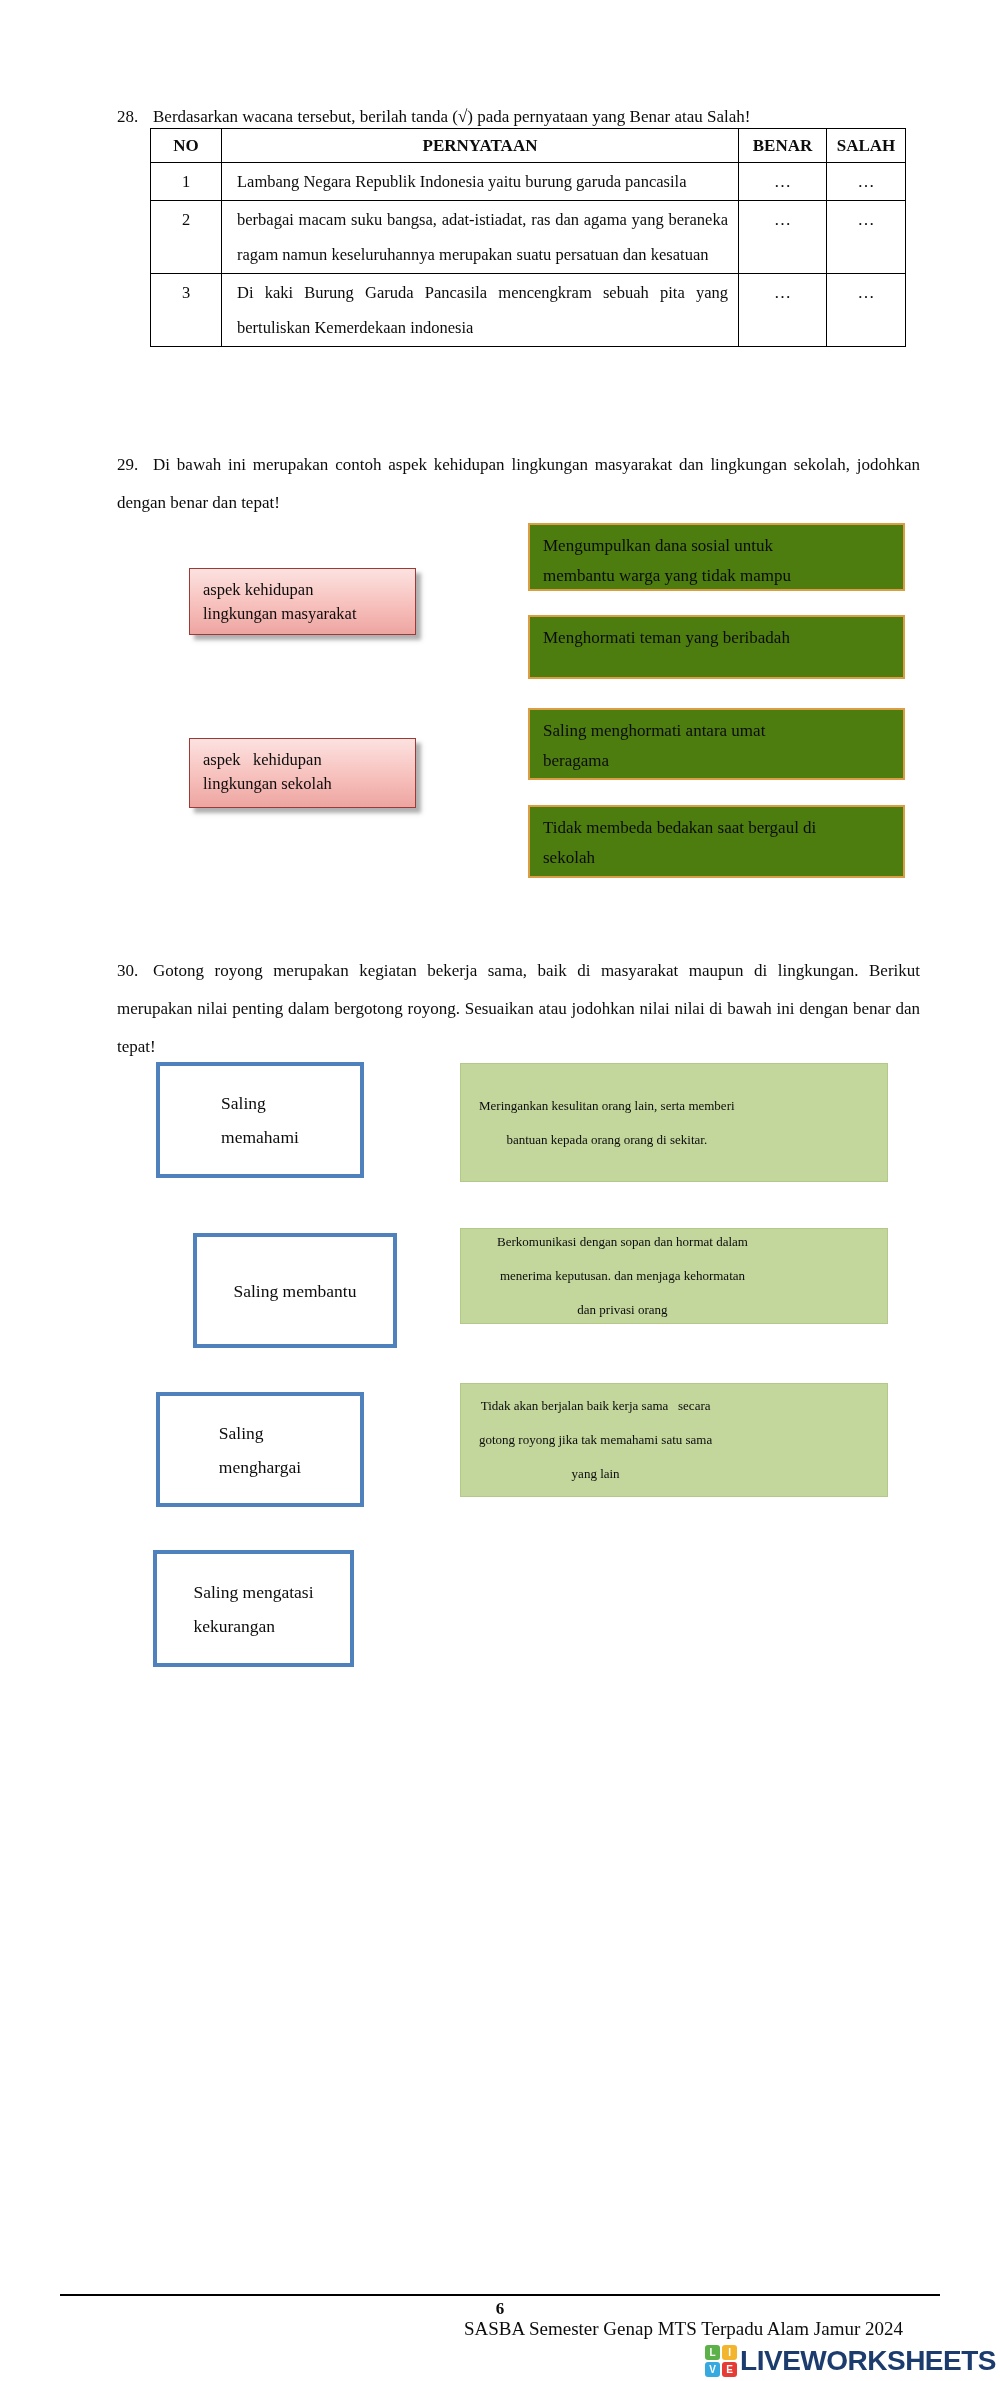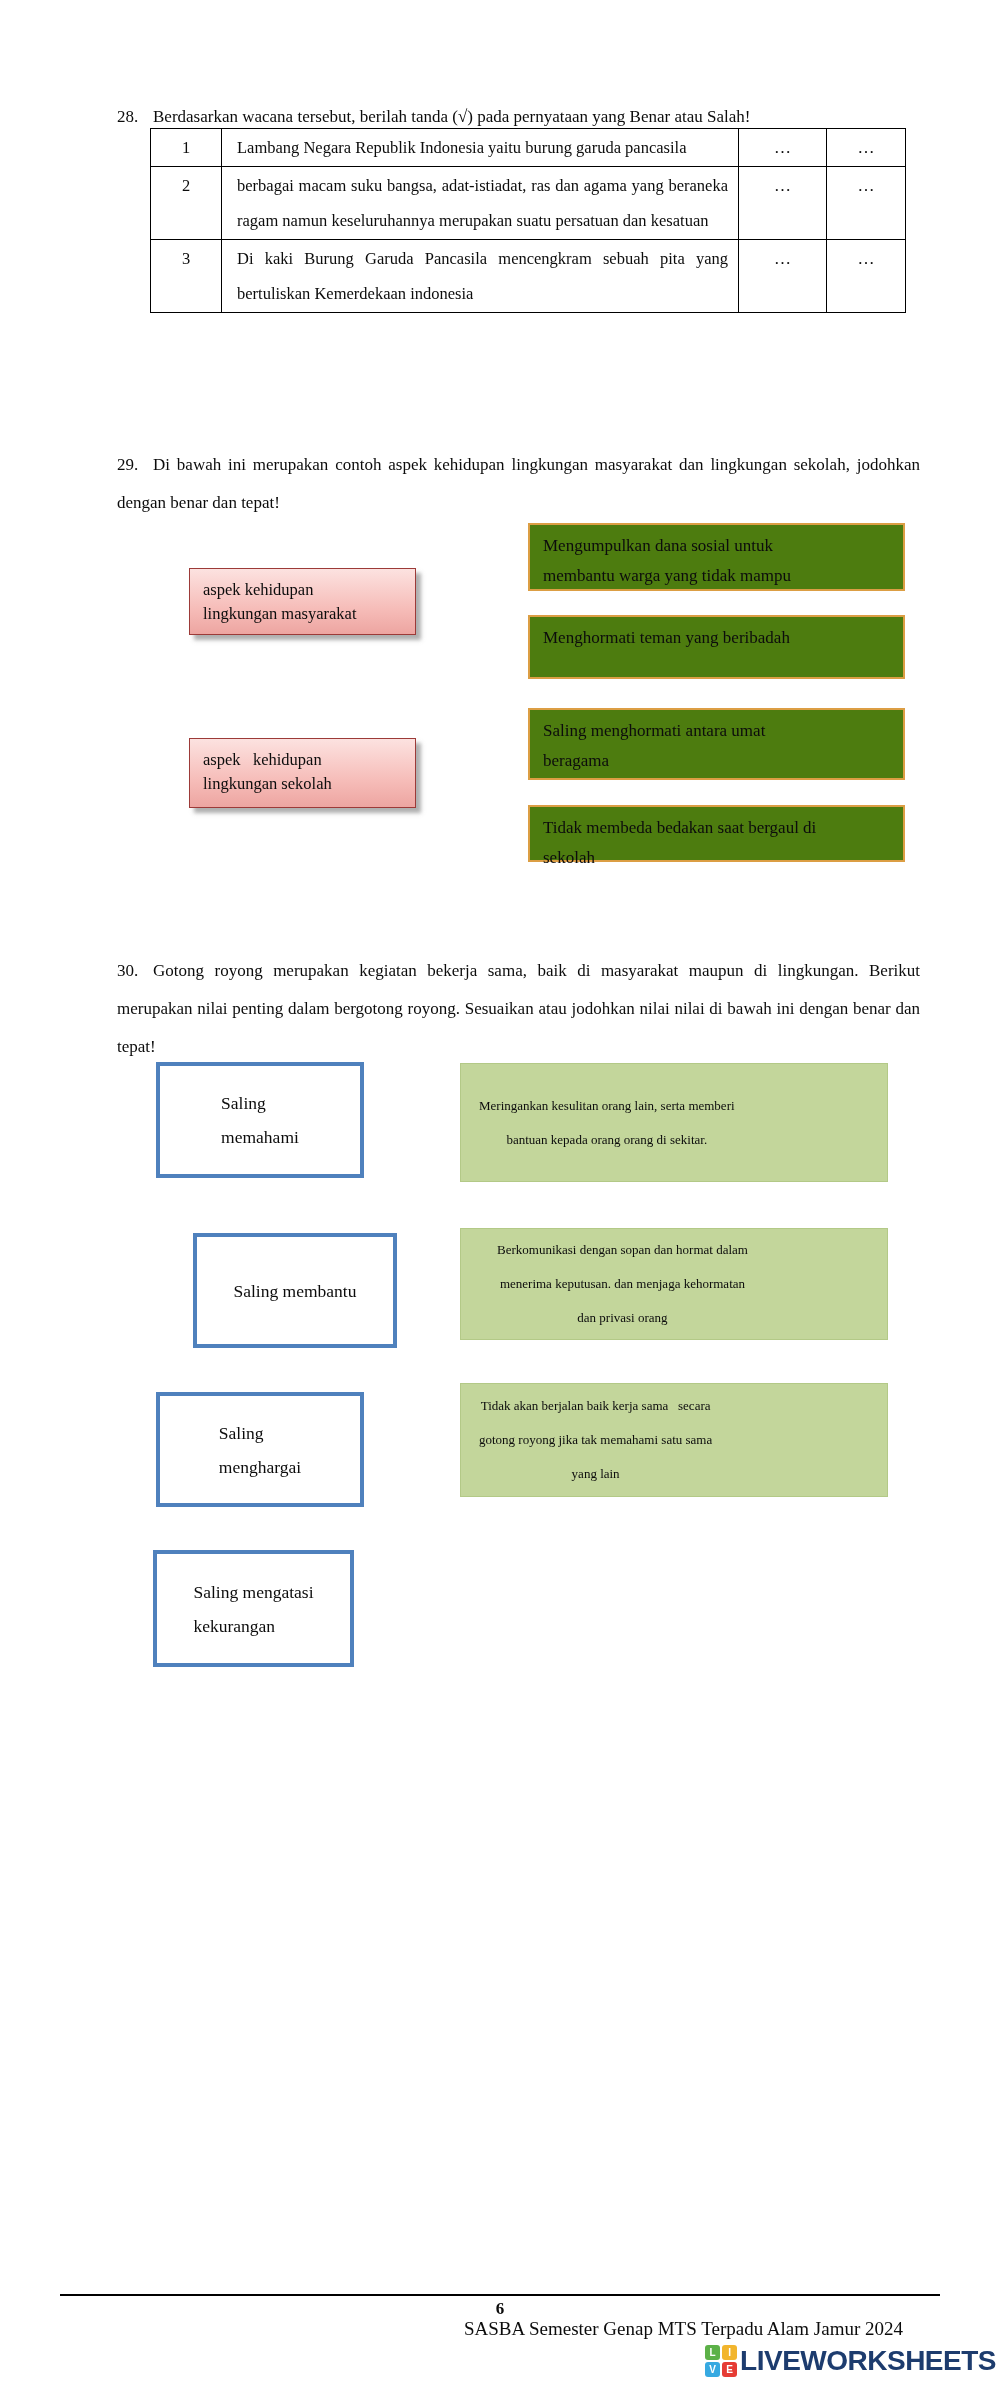--- a/index.html
+++ b/index.html
@@ -80,20 +80,26 @@
   </div>
 
   <table class="q28-table">
     <colgroup>
       <col style="width:71px">
         <col style="width:517px">
         <col style="width:88px">
         <col style="width:79px">
     </colgroup>
     <tbody>
+        <tr>
+      <th>NO</th>
+      <th>PERNYATAAN</th>
+      <th>BENAR</th>
+      <th>SALAH</th>
+    </tr>
     <tr>
       <td class="cell-no">1</td>
       <td class="cell-stmt">Lambang Negara Republik Indonesia yaitu burung garuda pancasila</td>
       <td class="cell-mark">…</td>
       <td class="cell-mark">…</td>
     </tr>
     <tr>
       <td class="cell-no">2</td>
       <td class="cell-stmt">berbagai macam suku bangsa, adat-istiadat, ras dan agama yang beraneka ragam namun keseluruhannya merupakan suatu persatuan dan kesatuan</td>
       <td class="cell-mark">…</td>
@@ -115,38 +121,38 @@
   <div class="pink-box" style="top:568px; height:67px;">aspek kehidupan
 lingkungan masyarakat</div>
   <div class="pink-box" style="top:738px; height:70px;">aspek   kehidupan
 lingkungan sekolah</div>
 
   <div class="orange-box" style="top:523px; height:68px;">Mengumpulkan dana sosial untuk
 membantu warga yang tidak mampu</div>
   <div class="orange-box" style="top:615px; height:64px;">Menghormati teman yang beribadah</div>
   <div class="orange-box" style="top:708px; height:72px;">Saling menghormati antara umat
 beragama</div>
-  <div class="orange-box" style="top:805px; height:57px;">Tidak membeda bedakan saat bergaul di
+  <div class="orange-box" style="top:805px; height:73px;">Tidak membeda bedakan saat bergaul di
 sekolah</div>
 
   <div class="q-para" style="top:952px;">
     <span class="qnum">30.</span><span>Gotong royong merupakan kegiatan bekerja sama, baik di masyarakat maupun di lingkungan. Berikut merupakan nilai penting dalam bergotong royong. Sesuaikan atau jodohkan nilai nilai di bawah ini dengan benar dan tepat!</span>
   </div>
 
   <div class="blue-box" style="left:156px; top:1062px; width:208px; height:116px;">Saling
 memahami</div>
   <div class="blue-box" style="left:156px; top:1233px; width:204px; height:115px;margin-left:37px;">Saling membantu</div>
   <div class="blue-box" style="left:156px; top:1392px; width:208px; height:115px;">Saling
 menghargai</div>
   <div class="blue-box" style="left:153px; top:1550px; width:201px; height:117px;">Saling mengatasi
 kekurangan</div>
 
   <div class="green-box" style="top:1063px; height:119px;">Meringankan kesulitan orang lain, serta memberi
 bantuan kepada orang orang di sekitar.</div>
-  <div class="green-box" style="top:1228px; height:112px;padding-left:36px;">Berkomunikasi dengan sopan dan hormat dalam
+  <div class="green-box" style="top:1228px; height:96px;padding-left:36px;">Berkomunikasi dengan sopan dan hormat dalam
 menerima keputusan. dan menjaga kehormatan
 dan privasi orang</div>
   <div class="green-box" style="top:1383px; height:114px;">Tidak akan berjalan baik kerja sama   secara
 gotong royong jika tak memahami satu sama
 yang lain</div>
 
   <div class="footer-rule"></div>
   <div class="page-number">6</div>
   <div class="footer-source">SASBA Semester Genap MTS Terpadu Alam Jamur 2024</div>
 

